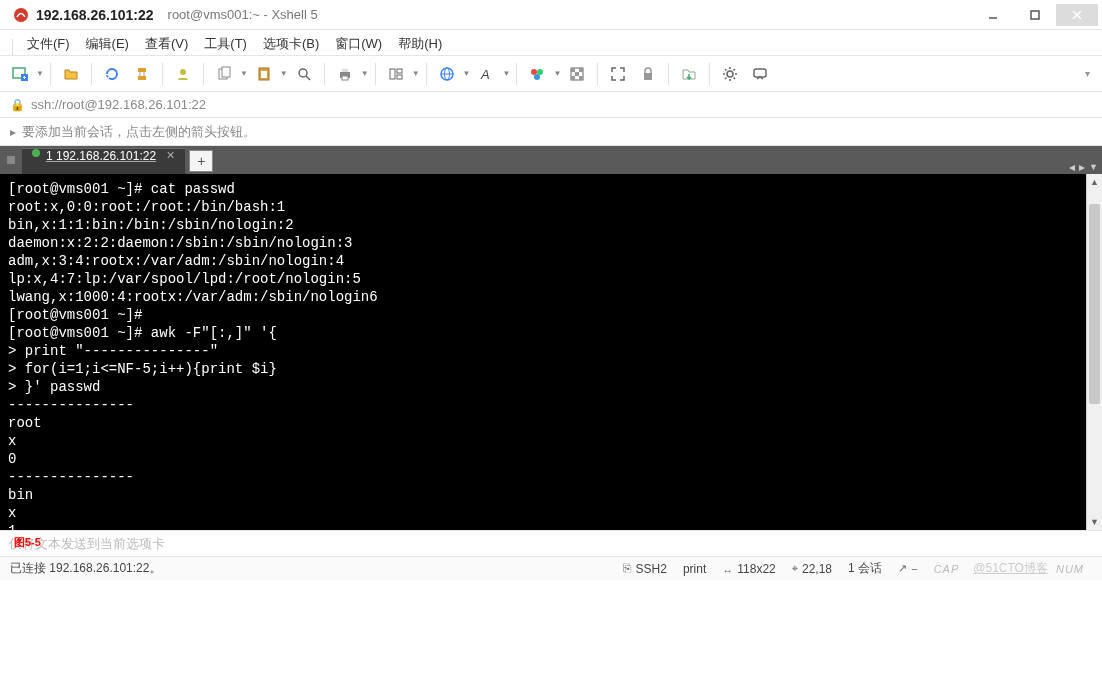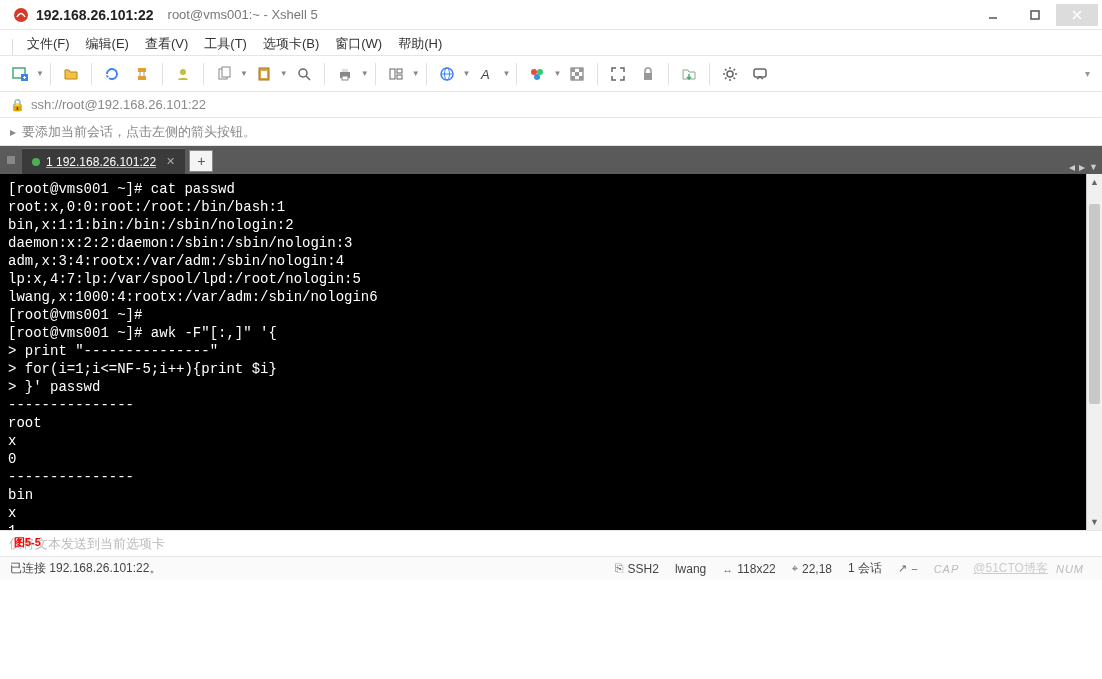--- a/index.html
+++ b/index.html
@@ -31,21 +31,21 @@
 .addrbar { height:26px; display:flex; align-items:center; padding:0 10px; font-size:13px; color:#888; border-bottom:1px solid #e5e5e5;}
 .addrbar .lock { margin-right:6px; font-size:12px;}
 
 
 .hintbar { height:28px; display:flex; align-items:center; padding:0 10px; font-size:13px; color:#888; border-bottom:1px solid #e5e5e5;}
 .hintbar .flag { margin-right:6px; font-size:12px;}
 
 
 .tabbar { height:28px; background:#5a5a5a; display:flex; align-items:flex-end; position:relative;}
 .tabbar .ind { width:22px; height:28px; display:flex; align-items:center; justify-content:center;}
-.tab { height:26px; background:#3a3a3a; color:#fff; font-size:12px; display:flex; align-items:center; padding:0 10px; border-top:1px solid #6a6a6a; position:relative;}
+.tab { height:26px; background:#3a3a3a; color:#fff; font-size:12px; display:flex; padding:0 10px; border-top:1px solid #6a6a6a; position:relative;}
 .tab .dot{ width:8px;height:8px;background:#4caf50;border-radius:50%;margin-right:6px;}
 .tab .lbl { text-decoration:underline; text-decoration-color:#aaa;}
 .tab .x { margin-left:10px; color:#aaa; font-size:11px;}
 .addtab { width:24px; height:22px; background:#f4f4f4; margin-left:4px; margin-bottom:2px; border:1px solid #888; display:flex; align-items:center; justify-content:center; color:#555; font-size:14px;}
 .tabbar .navarr { margin-left:auto; color:#ccc; font-size:12px; padding-right:4px; display:flex; gap:4px; align-items:center;}
 .tabbar .navarr .d{ font-size:9px;}
 
 
 .term-wrap { position:relative; background:#000; height:356px; overflow:hidden;}
 .term { font-family:"Consolas","Courier New",monospace; font-size:14px; line-height:18px; color:#fff; padding:6px 8px; white-space:pre; position:relative;}
@@ -338,21 +338,21 @@
 </div>
 
 <div class="statusbar">
   <span>已连接 192.168.26.101:22。</span>
   <span class="sp"></span>
   <span class="seg">
       <span class="ic">⎘</span>
       <span>SSH2</span>
     </span>
   <span class="seg">
-      <span>lwang</span>
+      <span>print</span>
     </span>
   <span class="seg">
       <span class="ic">↔</span>
       <span>118x22</span>
     </span>
   <span class="seg">
       <span class="ic">⌖</span>
       <span>22,18</span>
     </span>
   <span class="seg">

